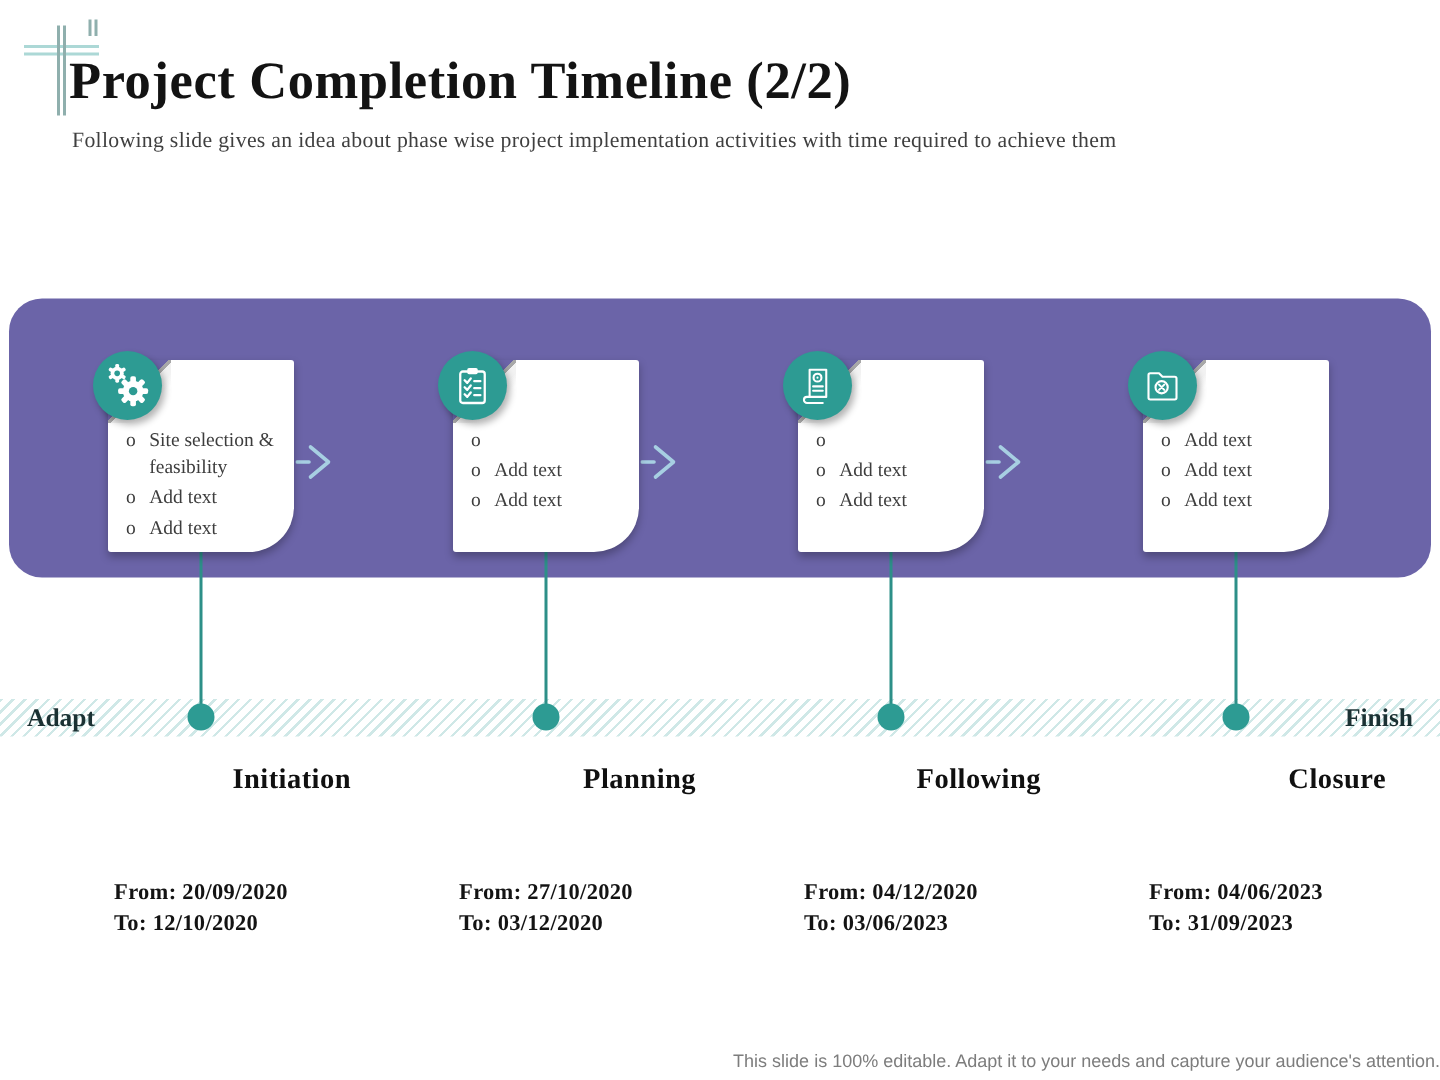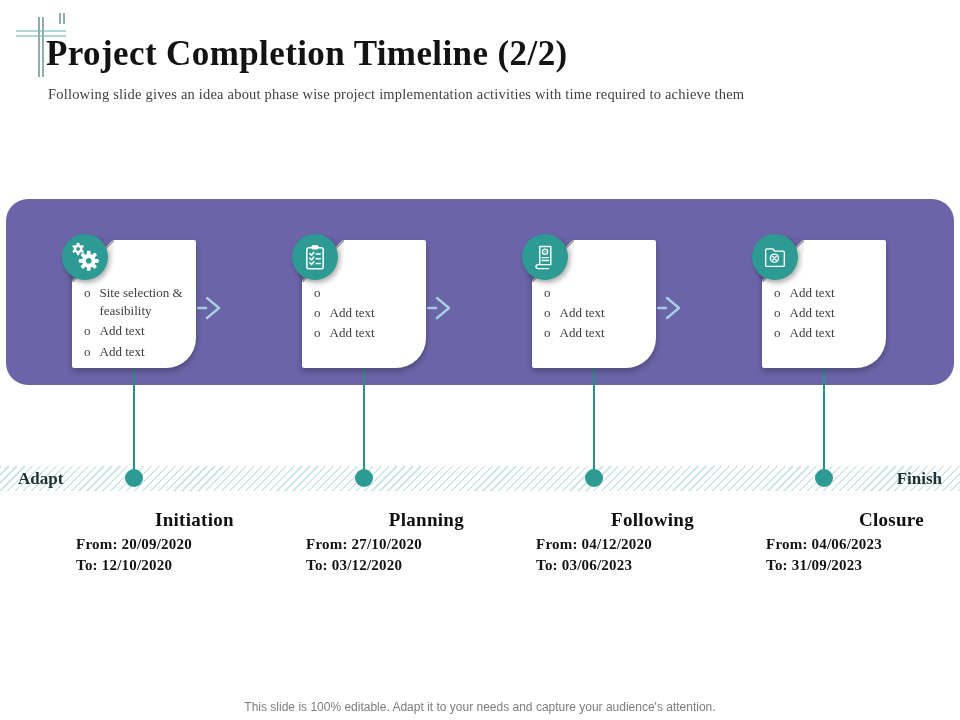--- a/index.html
+++ b/index.html
@@ -44,26 +44,26 @@
   .bullets{margin:0;padding:44px 6px 0 12px;list-style:none;}
   .bullets li{display:flex;gap:9px;font-size:13px;line-height:1.4;color:#3d3d3d;margin-bottom:2px;}
   .bullets .marker{flex:0 0 auto;}
 
   
   .arrow{position:absolute;top:294px;z-index:2;}
 
   
   .phase-name{position:absolute;top:509px;width:200px;text-align:right;font-size:19px;
         font-weight:700;color:#101010;letter-spacing:.3px;}
-  .phase-dates{position:absolute;top:534px;width:200px;text-align:center;}
+  .phase-dates{position:absolute;top:585px;width:200px;text-align:center;}
   .phase-dates .inner{display:inline-block;text-align:left;font-size:15px;font-weight:700;
         color:#131313;line-height:21px;letter-spacing:.2px;}
 
   
-  .footer{position:absolute;left:0;bottom:6px;width:960px;text-align:center;
+  .footer{position:absolute;left:0;bottom:6px;width:960px;text-align:right;
         font-family:"Liberation Sans", sans-serif;font-size:12px;color:#7D7D7D;}
 
   svg{display:block;}
 </style>
 </head>
 <body>
 
 <div>
   <div class="orn h1"></div>
   <div class="orn h2"></div>

